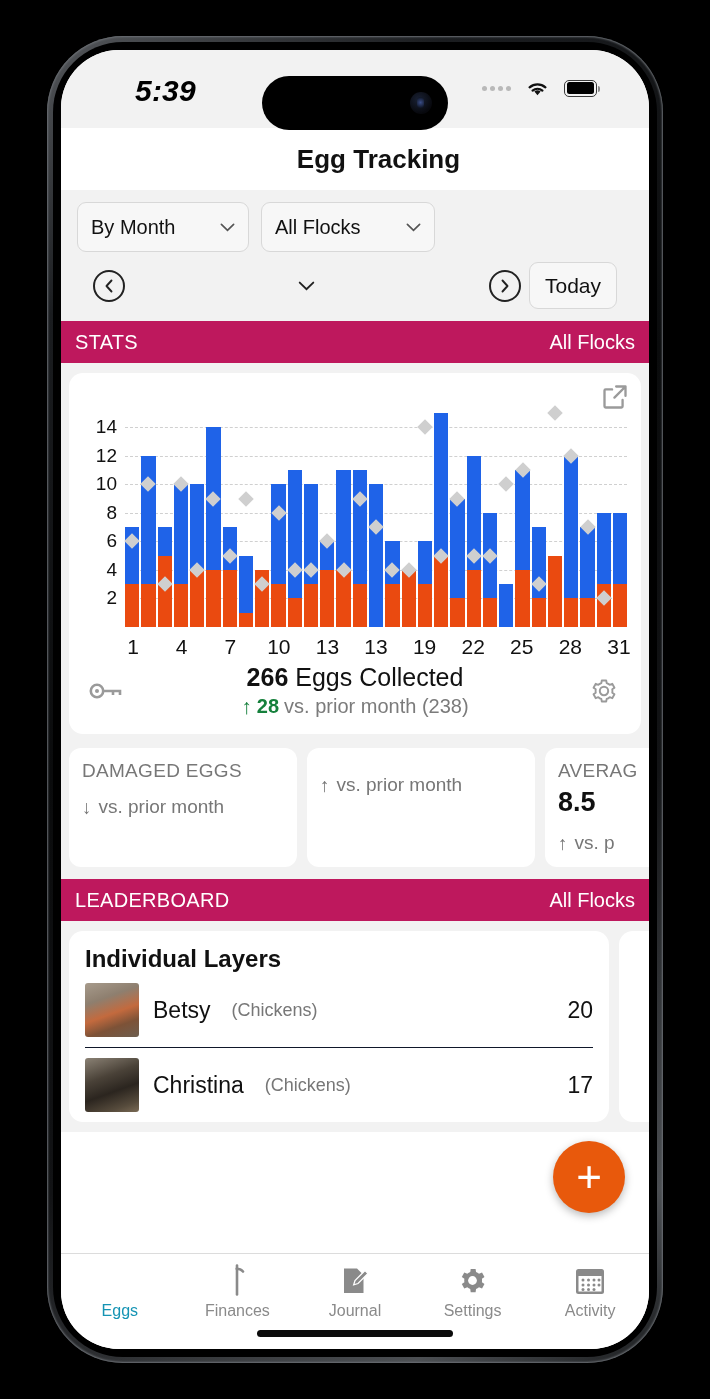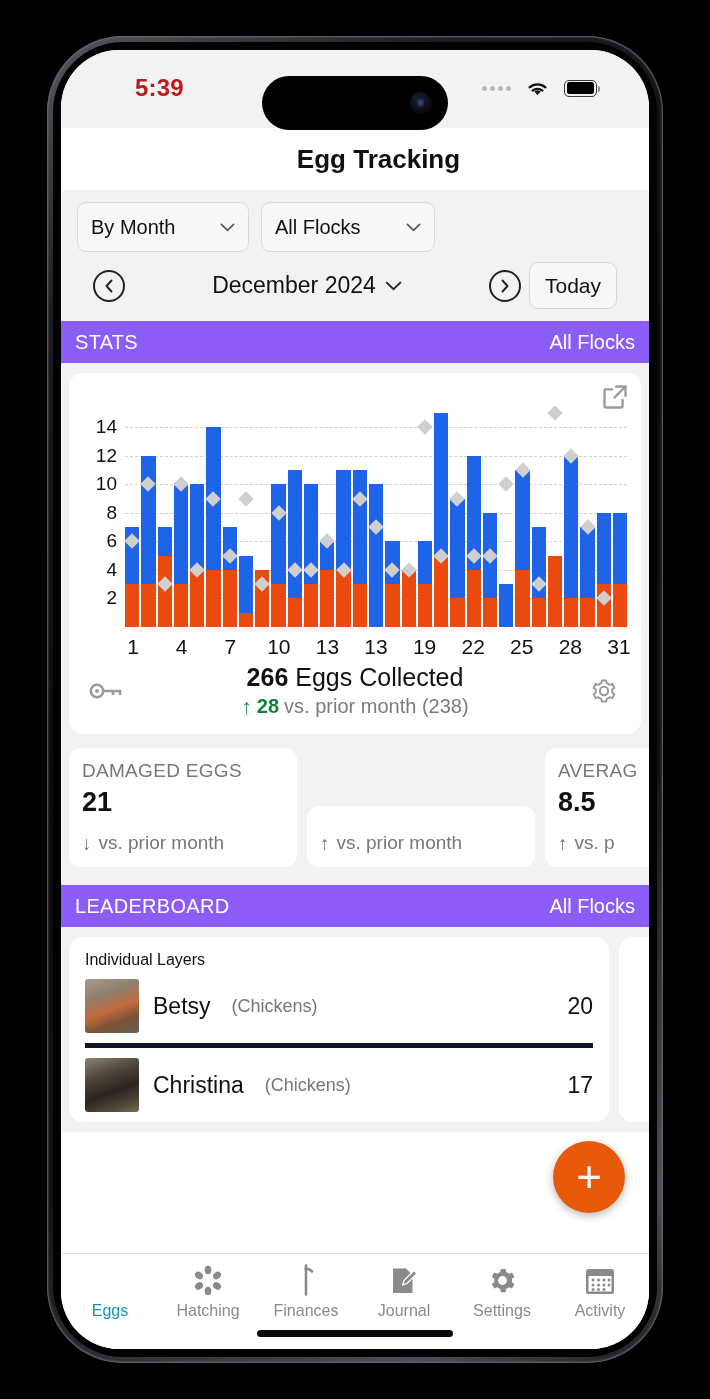--- a/index.html
+++ b/index.html
@@ -30,21 +30,21 @@
     background: #ffffff;
   }
 
   
   .statusbar {
     position: relative; height: 78px; background: #f2f2f2;
     display: flex; align-items: center;
   }
   .sb-time {
     position: absolute; left: 74px; top: 24px;
-    font-size: 24px; font-weight: 600; color: #b91c1c; letter-spacing: .2px;
+    font-size: 30px; font-weight: 600; color: #000000; letter-spacing: .2px; font-style: italic;
   }
   .dynamic-island {
     position: absolute; left: 50%; top: 26px; transform: translateX(-50%);
     width: 186px; height: 54px; border-radius: 27px;
     background: #000;
   }
   .di-cam {
     position: absolute; right: 16px; top: 50%; transform: translateY(-50%);
     width: 22px; height: 22px; border-radius: 50%;
     background: radial-gradient(circle at 40% 35%, #1a2235 0%, #07080d 70%);
@@ -103,21 +103,21 @@
   }
   .date-text { font-size: 23px; color: #111; }
   .today-btn {
     border: 1px solid #d8d8d8; border-radius: 9px; background: #f7f7f7;
     height: 47px; padding: 0 15px; display: flex; align-items: center;
     font-size: 21px; color: #111; flex: none; margin-left: 8px;
   }
 
   
   .section-hdr {
-    background: #8b5cf6; height: 42px;
+    background: #be185d; height: 42px;
     display: flex; align-items: center; justify-content: space-between;
     padding: 0 14px; color: #fff;
   }
   .sh-title { font-size: 20px; letter-spacing: .3px; }
   .sh-action { font-size: 20px; }
 
   .content-bg { background: #f2f2f2; padding: 10px 8px; }
 
   
   .chart-card {
@@ -177,44 +177,43 @@
   .sum-line2 {
     font-size: 20px; color: #7b7b7b; margin-top: 3px;
     display: flex; align-items: center; justify-content: center; gap: 5px;
   }
   .sum-delta { color: #16803c; font-weight: 600; }
   .arrow-up { color: #16803c; font-size: 21px; line-height: 1; }
   .arrow-down { color: #e01b1b; font-size: 21px; line-height: 1; }
 
   
   .statcards {
-    display: flex; gap: 10px; padding: 4px 8px 18px 8px;
+    display: flex; gap: 10px; padding: 4px 8px 12px 8px;
     overflow: hidden;
-    align-items: flex-end;
   }
   .statcard {
     background: #fff; border-radius: 12px; padding: 12px 13px 13px 13px;
     flex: none; width: 228px;
   }
   .sc-title { font-size: 19px; color: #777; letter-spacing: .3px; white-space: nowrap; }
   .sc-value { font-size: 27px; font-weight: bold; color: #111; margin-top: 5px; }
   .sc-foot { display:flex; align-items:center; gap: 7px; margin-top: 14px; }
   .sc-foot span { font-size: 19px; color: #777; white-space: nowrap; }
 
   
   .lb-cards { display:flex; gap: 10px; padding: 10px 8px 0 8px; }
   .lb-card {
     background: #fff; border-radius: 14px; padding: 14px 16px 0 16px;
     flex: none; width: 540px;
   }
   .lb-card.partial { width: 60px; padding-left: 14px; }
-  .lb-title { font-size: 16px; font-weight: normal; color: #111; }
+  .lb-title { font-size: 24px; font-weight: bold; color: #111; }
   .lb-row {
     display: flex; align-items: center; gap: 14px;
-    padding: 10px 0; border-bottom: 5px solid #0f172a;
+    padding: 10px 0; border-bottom: 1px solid #0f172a;
   }
   .lb-row:last-child { border-bottom: none; }
   .lb-thumb {
     width: 54px; height: 54px; border-radius: 3px; flex: none; overflow: hidden;
   }
   .lb-name { font-size: 23px; color: #111; }
   .lb-species { font-size: 18px; color: #777; margin-left: 7px; }
   .lb-count { margin-left: auto; font-size: 23px; color: #111; }
 
   
@@ -295,21 +294,20 @@
         </div>
       </div>
 
       <div class="daterow">
         <div class="circ-btn">
           <svg width="11" height="14" viewBox="0 0 11 14">
             <path d="M7.5 1.5L2.5 7l5 5.5" stroke="#222" stroke-width="1.9" fill="none" stroke-linecap="round" stroke-linejoin="round"></path>
           </svg>
         </div>
         <div class="date-center">
-          <span class="date-text">December 2024</span>
           <svg width="17" height="10" viewBox="0 0 15 9">
             <path d="M1.4 1.4L7.5 7.4l6.1-6" stroke="#222" stroke-width="1.7" fill="none" stroke-linecap="round"></path>
           </svg>
         </div>
         <div class="circ-btn">
           <svg width="11" height="14" viewBox="0 0 11 14">
             <path d="M3.5 1.5L8.5 7l-5 5.5" stroke="#222" stroke-width="1.9" fill="none" stroke-linecap="round" stroke-linejoin="round"></path>
           </svg>
         </div>
         <div class="today-btn">Today</div>
@@ -605,21 +603,20 @@
             </svg>
           </div>
         </div>
       </div>
     </div>
 
     <div style="background:#f2f2f2;">
       <div class="statcards" id="statcards">
           <div class="statcard">
             <div class="sc-title">DAMAGED EGGS</div>
-            <div class="sc-value">21</div>
             <div class="sc-foot">
               <span class="arrow-down">↓</span>
               <span>vs. prior month</span>
             </div>
           </div>
           <div class="statcard">
             <div class="sc-foot">
               <span class="arrow-up">↑</span>
               <span>vs. prior month</span>
             </div>
@@ -670,35 +667,20 @@
     </div>
 
     <div class="tabbar" id="tabbar">
         <div class="tab active">
           <span class="tab-icon">
             <svg width="26" height="32" viewBox="0 0 26 32">
               <path d="M13 1#1594b46.5 1 1 11 1 19a12 12 0 0024 0#1594b425 11 19.5 1 13 1z" fill="#1594b4"></path>
             </svg>
           </span>
           <span class="tab-label">Eggs</span>
-        </div>
-        <div class="tab">
-          <span class="tab-icon">
-            <svg width="32" height="32" viewBox="0 0 32 32">
-              <g fill="#8a8a8a">
-                <ellipse cx="16" cy="6" rx="3.3" ry="4.3"></ellipse>
-                <ellipse cx="25" cy="11.5" rx="3.3" ry="4.3" transform="rotate(55 25 11.5)"></ellipse>
-                <ellipse cx="25" cy="22" rx="3.3" ry="4.3" transform="rotate(125 25 22)"></ellipse>
-                <ellipse cx="16" cy="27" rx="3.3" ry="4.3"></ellipse>
-                <ellipse cx="7" cy="22" rx="3.3" ry="4.3" transform="rotate(55 7 22)"></ellipse>
-                <ellipse cx="7" cy="11.5" rx="3.3" ry="4.3" transform="rotate(125 7 11.5)"></ellipse>
-              </g>
-            </svg>
-          </span>
-          <span class="tab-label">Hatching</span>
         </div>
         <div class="tab">
           <span class="tab-icon">
             <svg width="22" height="32" viewBox="0 0 22 32">
               <path d="M17 7.5c-1.7-2-4-2.8-6.3-2.8#8a8a8a7.4 4.7 5 6.4 5 9.2c0 6 12.5 3.6 12.5 10.3 0 3.3-3 5.3-6.6 5.3-2.8 0-5.3-1-7-3.2" stroke="#8a8a8a" stroke-width="2.6" fill="none" stroke-linecap="round"></path>
               <path d="M11 1.5v29" stroke="#8a8a8a" stroke-width="2.6" stroke-linecap="round"></path>
             </svg>
           </span>
           <span class="tab-label">Finances</span>
         </div>

